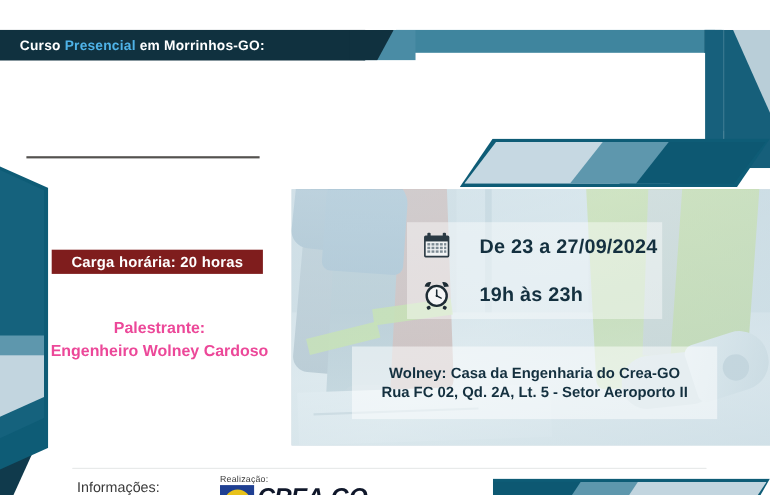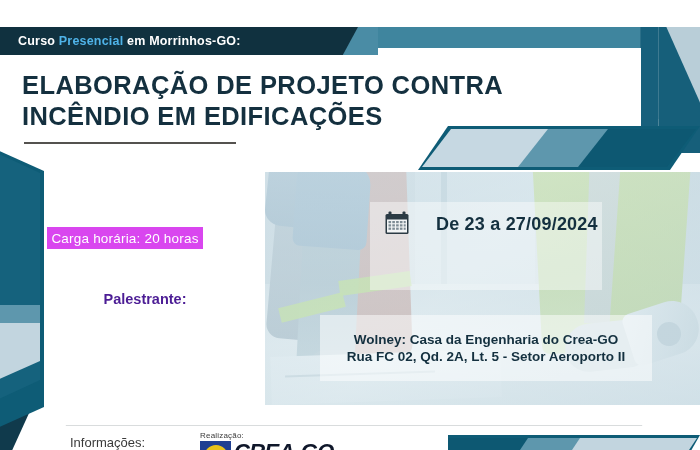--- a/index.html
+++ b/index.html
@@ -352,39 +352,39 @@
     left: 24px; top: 115px;
     width: 212px; height: 2px;
     background: #54524f;
     z-index: 8;
   }
 
   
   .carga {
     position: absolute;
     left: 47px; top: 200px;
-    width: 156px; height: 22px;
-    background: #d946ef;
+    width: 192px; height: 22px;
+    background: #7f1d1d;
     color: #ffffff;
     font-size: 13.5px;
-    font-weight: normal;
+    font-weight: bold;
     display: flex;
     align-items: center;
     justify-content: center;
     letter-spacing: 0.2px;
     z-index: 8;
   }
   .palestrante {
     position: absolute;
     left: 20px; top: 262px;
     width: 250px;
     text-align: center;
     font-size: 14.5px;
     font-weight: bold;
-    color: #4c1d95;
+    color: #ec4899;
     line-height: 21px;
     z-index: 8;
   }
 
   
   .footer-band {
     position: absolute;
     left: 48px; top: 398px;
     width: 612px; height: 52px;
     z-index: 4;
@@ -552,40 +552,40 @@
   <div class="corner-tr-dark"></div>
   <div class="corner-tr-dark2"></div>
 
   <div class="topbar-teal"></div>
   <div class="topbar-teal2"></div>
   <div class="topbar-mid"></div>
   <div class="topbar-dark"></div>
   <div class="topbar-dark-slant"></div>
   <div class="topbar-text"><span>Curso </span><span class="hl">Presencial</span><span> em Morrinhos-GO:</span></div>
 
-  <div class="title">ELABORAÇÃO DE PROJETO CONTRA INCÊNDIO EM EDIFICAÇÕES</div>
   <div class="title-rule"></div>
 
   <div class="banner">
     <div class="seg ban-outline"></div>
     <div class="seg ban-light"></div>
     <div class="seg ban-mid"></div>
     <div class="seg ban-dark"></div>
   </div>
 
   <div class="leftshape">
     <div class="lseg ls-outline"></div>
     <div class="lseg ls-body"></div>
     <div class="lseg ls-mid"></div>
     <div class="lseg ls-light"></div>
   </div>
 
   <div class="carga">Carga horária: 20 horas</div>
   <div class="palestrante">
     <div>Palestrante:</div>
+    <div>Engenheiro Wolney Cardoso</div>
   </div>
 
   <div class="box-when">
     <div class="when-row">
       <span class="when-icon">
         <svg width="28" height="28" viewBox="0 0 28 28">
           <rect x="2.5" y="4" width="23" height="20" rx="1.5" fill="#2b3a44"></rect>
           <rect x="4" y="9.5" width="20" height="13" fill="#f2f4f5"></rect>
           <rect x="5.5" y="1.5" width="3" height="4.5" rx="1" fill="#2b3a44"></rect>
           <rect x="19.5" y="1.5" width="3" height="4.5" rx="1" fill="#2b3a44"></rect>
@@ -603,20 +603,36 @@
             <rect x="5.5" y="17.6" width="2.6" height="2.2"></rect>
               <rect x="9.3" y="17.6" width="2.6" height="2.2"></rect>
             <rect x="13.1" y="17.6" width="2.6" height="2.2"></rect>
               <rect x="16.9" y="17.6" width="2.6" height="2.2"></rect>
             <rect x="20.7" y="17.6" width="2" height="2.2"></rect>
           </g>
         </svg>
       </span>
       <span class="when-text">De 23 a 27/09/2024</span>
     </div>
+    <div class="when-row">
+      <span class="when-icon">
+        <svg width="28" height="28" viewBox="0 0 28 28">
+          <path d="M3 6.5 A5.5 5.5 0 0 1 9 2.5 L7.2 6.8 Z" fill="#1d2b33"></path>
+          <path d="M25 6.5 A5.5 5.5 0 0 0 19 2.5 L20.8 6.8 Z" fill="#1d2b33"></path>
+          <circle cx="14" cy="15" r="10.2" fill="#1d2b33"></circle>
+          <circle cx="14" cy="15" r="8" fill="#f6f7f7"></circle>
+          <line x1="14" y1="15" x2="14" y2="9.6" stroke="#1d2b33" stroke-width="1.4" stroke-linecap="round"></line>
+          <line x1="14" y1="15" x2="18" y2="17" stroke="#1d2b33" stroke-width="1.4" stroke-linecap="round"></line>
+          <circle cx="14" cy="15" r="1" fill="#1d2b33"></circle>
+          <rect x="5" y="24.2" width="3.4" height="3.2" rx="1" fill="#1d2b33" transform="rotate(-22 6.7 25.8)"></rect>
+          <rect x="19.6" y="24.2" width="3.4" height="3.2" rx="1" fill="#1d2b33" transform="rotate(22 21.3 25.8)"></rect>
+        </svg>
+      </span>
+      <span class="when-text">19h às 23h</span>
+    </div>
   </div>
 
   <div class="box-local">
     <div class="local-line">Wolney: Casa da Engenharia do Crea-GO</div>
     <div class="local-line">Rua FC 02, Qd. 2A, Lt. 5 - Setor Aeroporto II</div>
   </div>
 
   <div class="corner-br">
     <div class="br-outline"></div>
     <div class="br-dark"></div>

